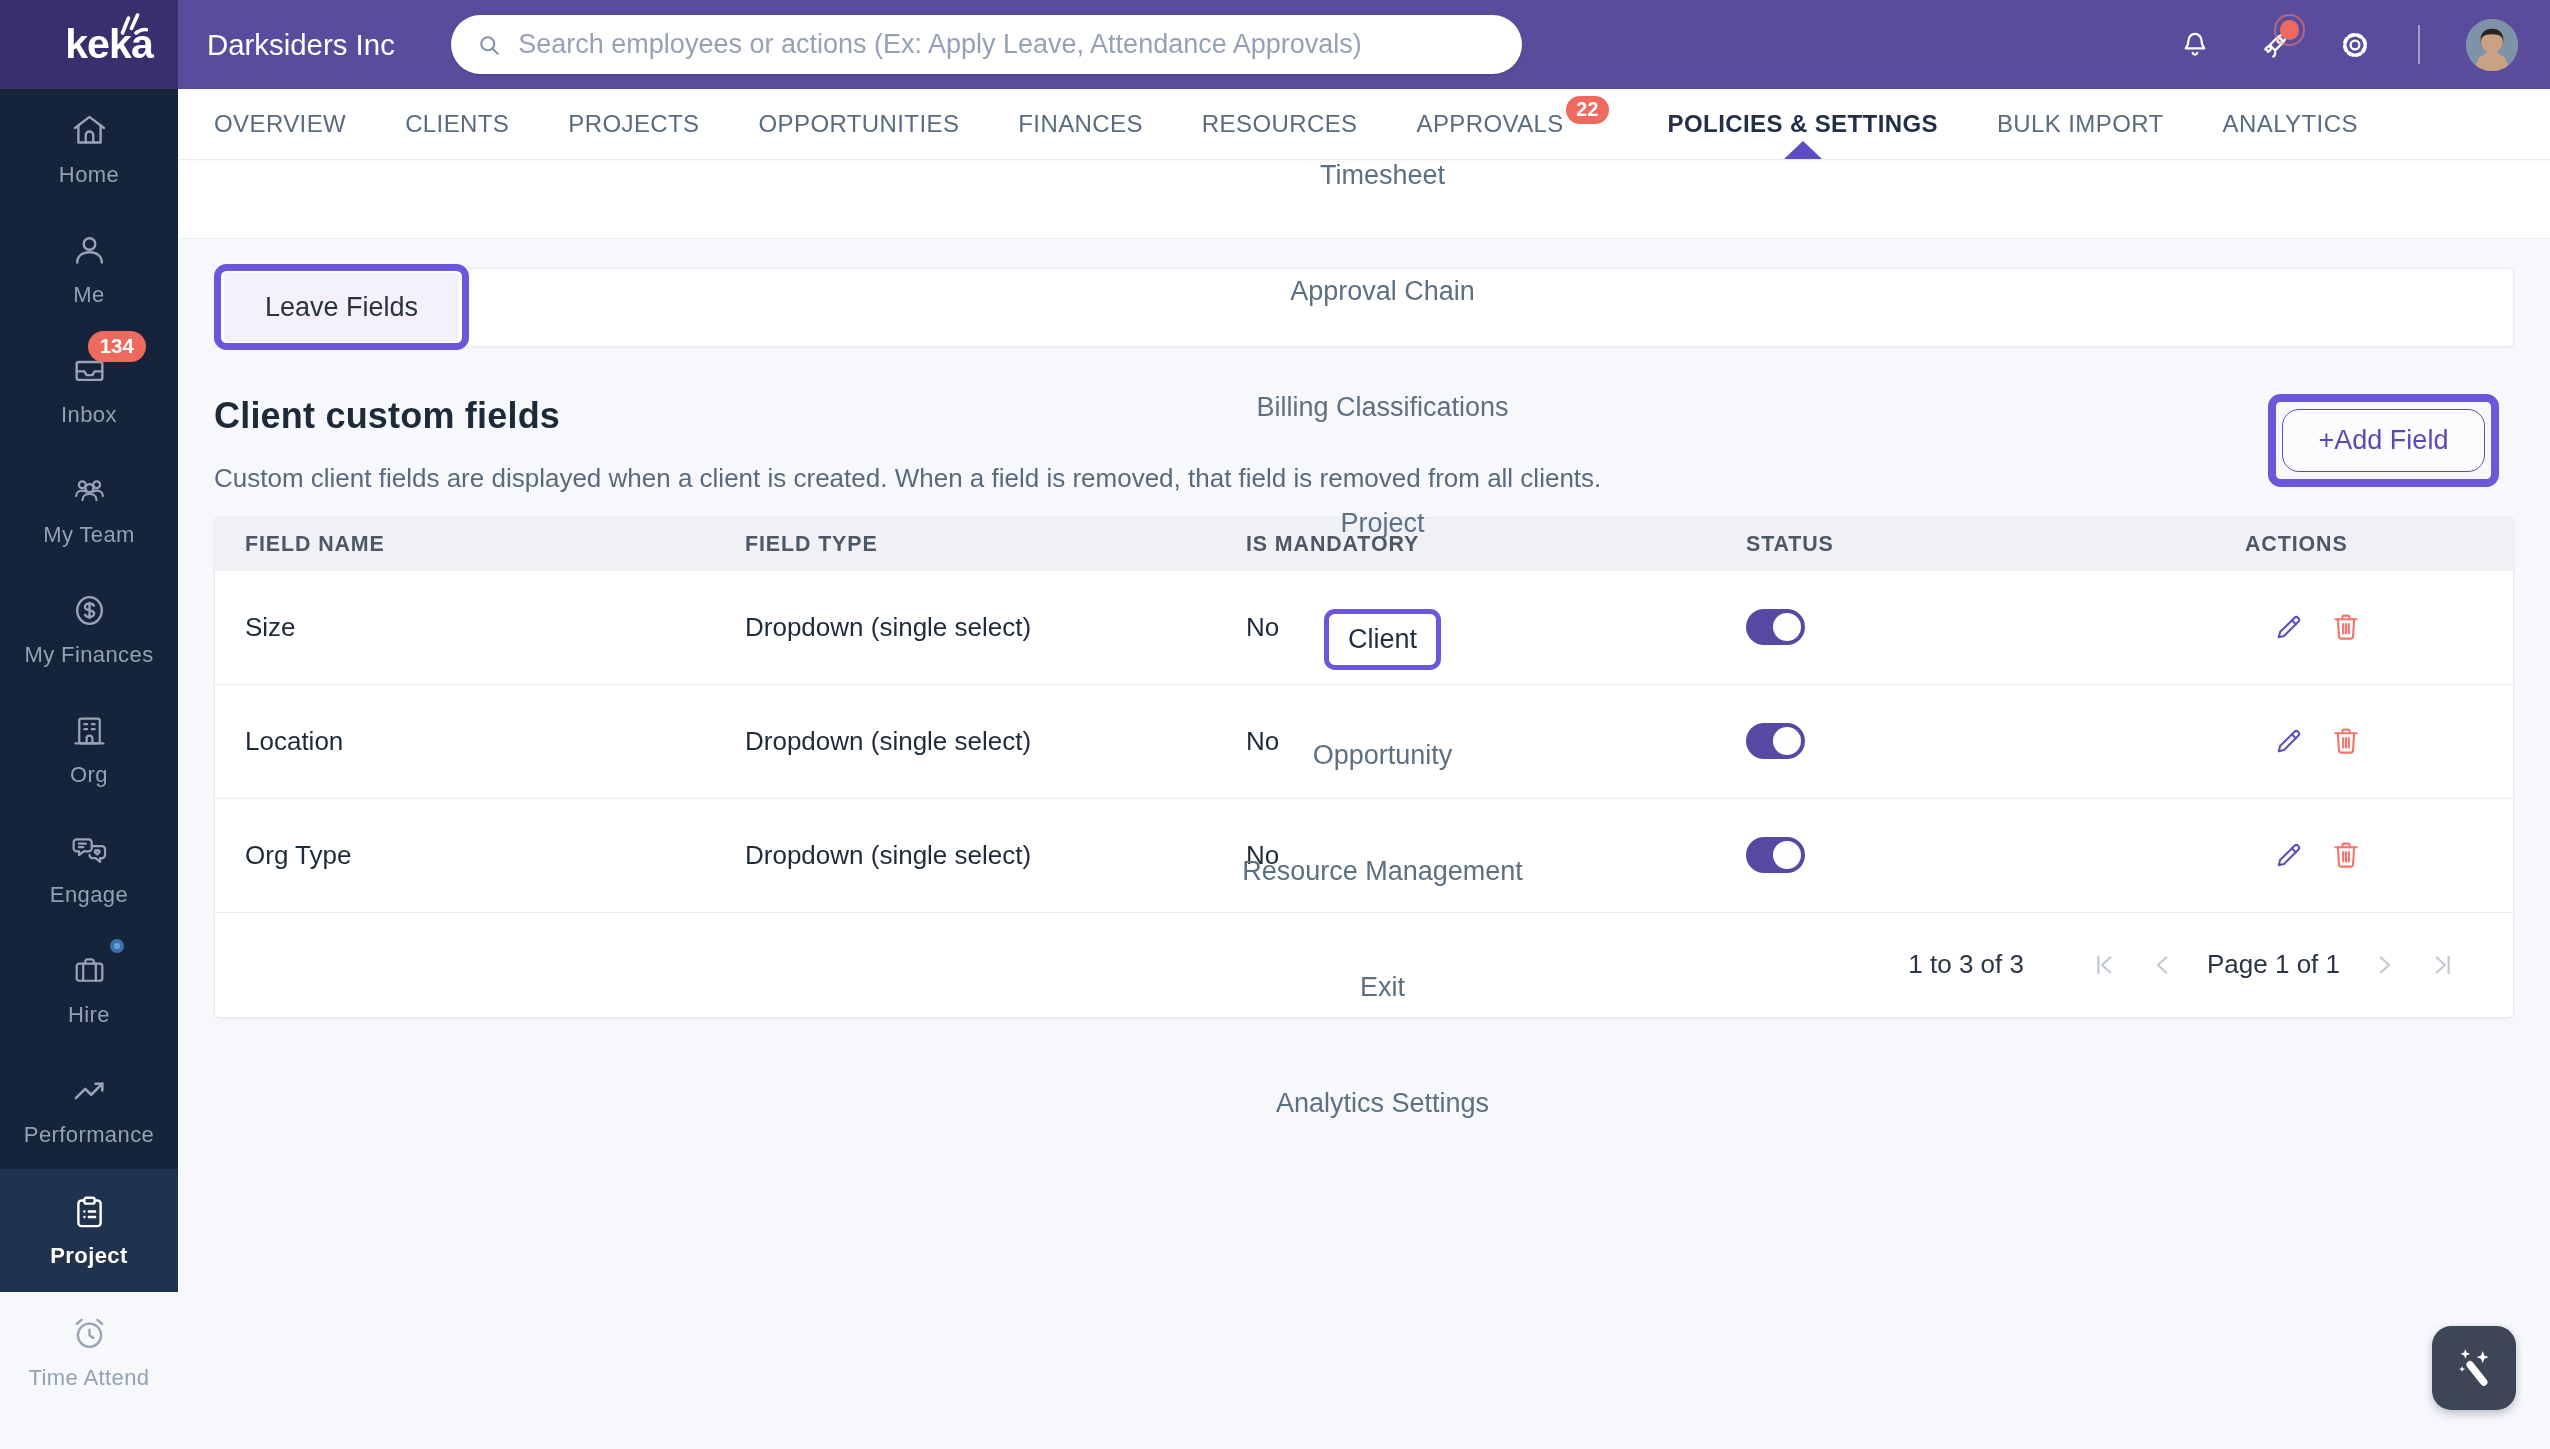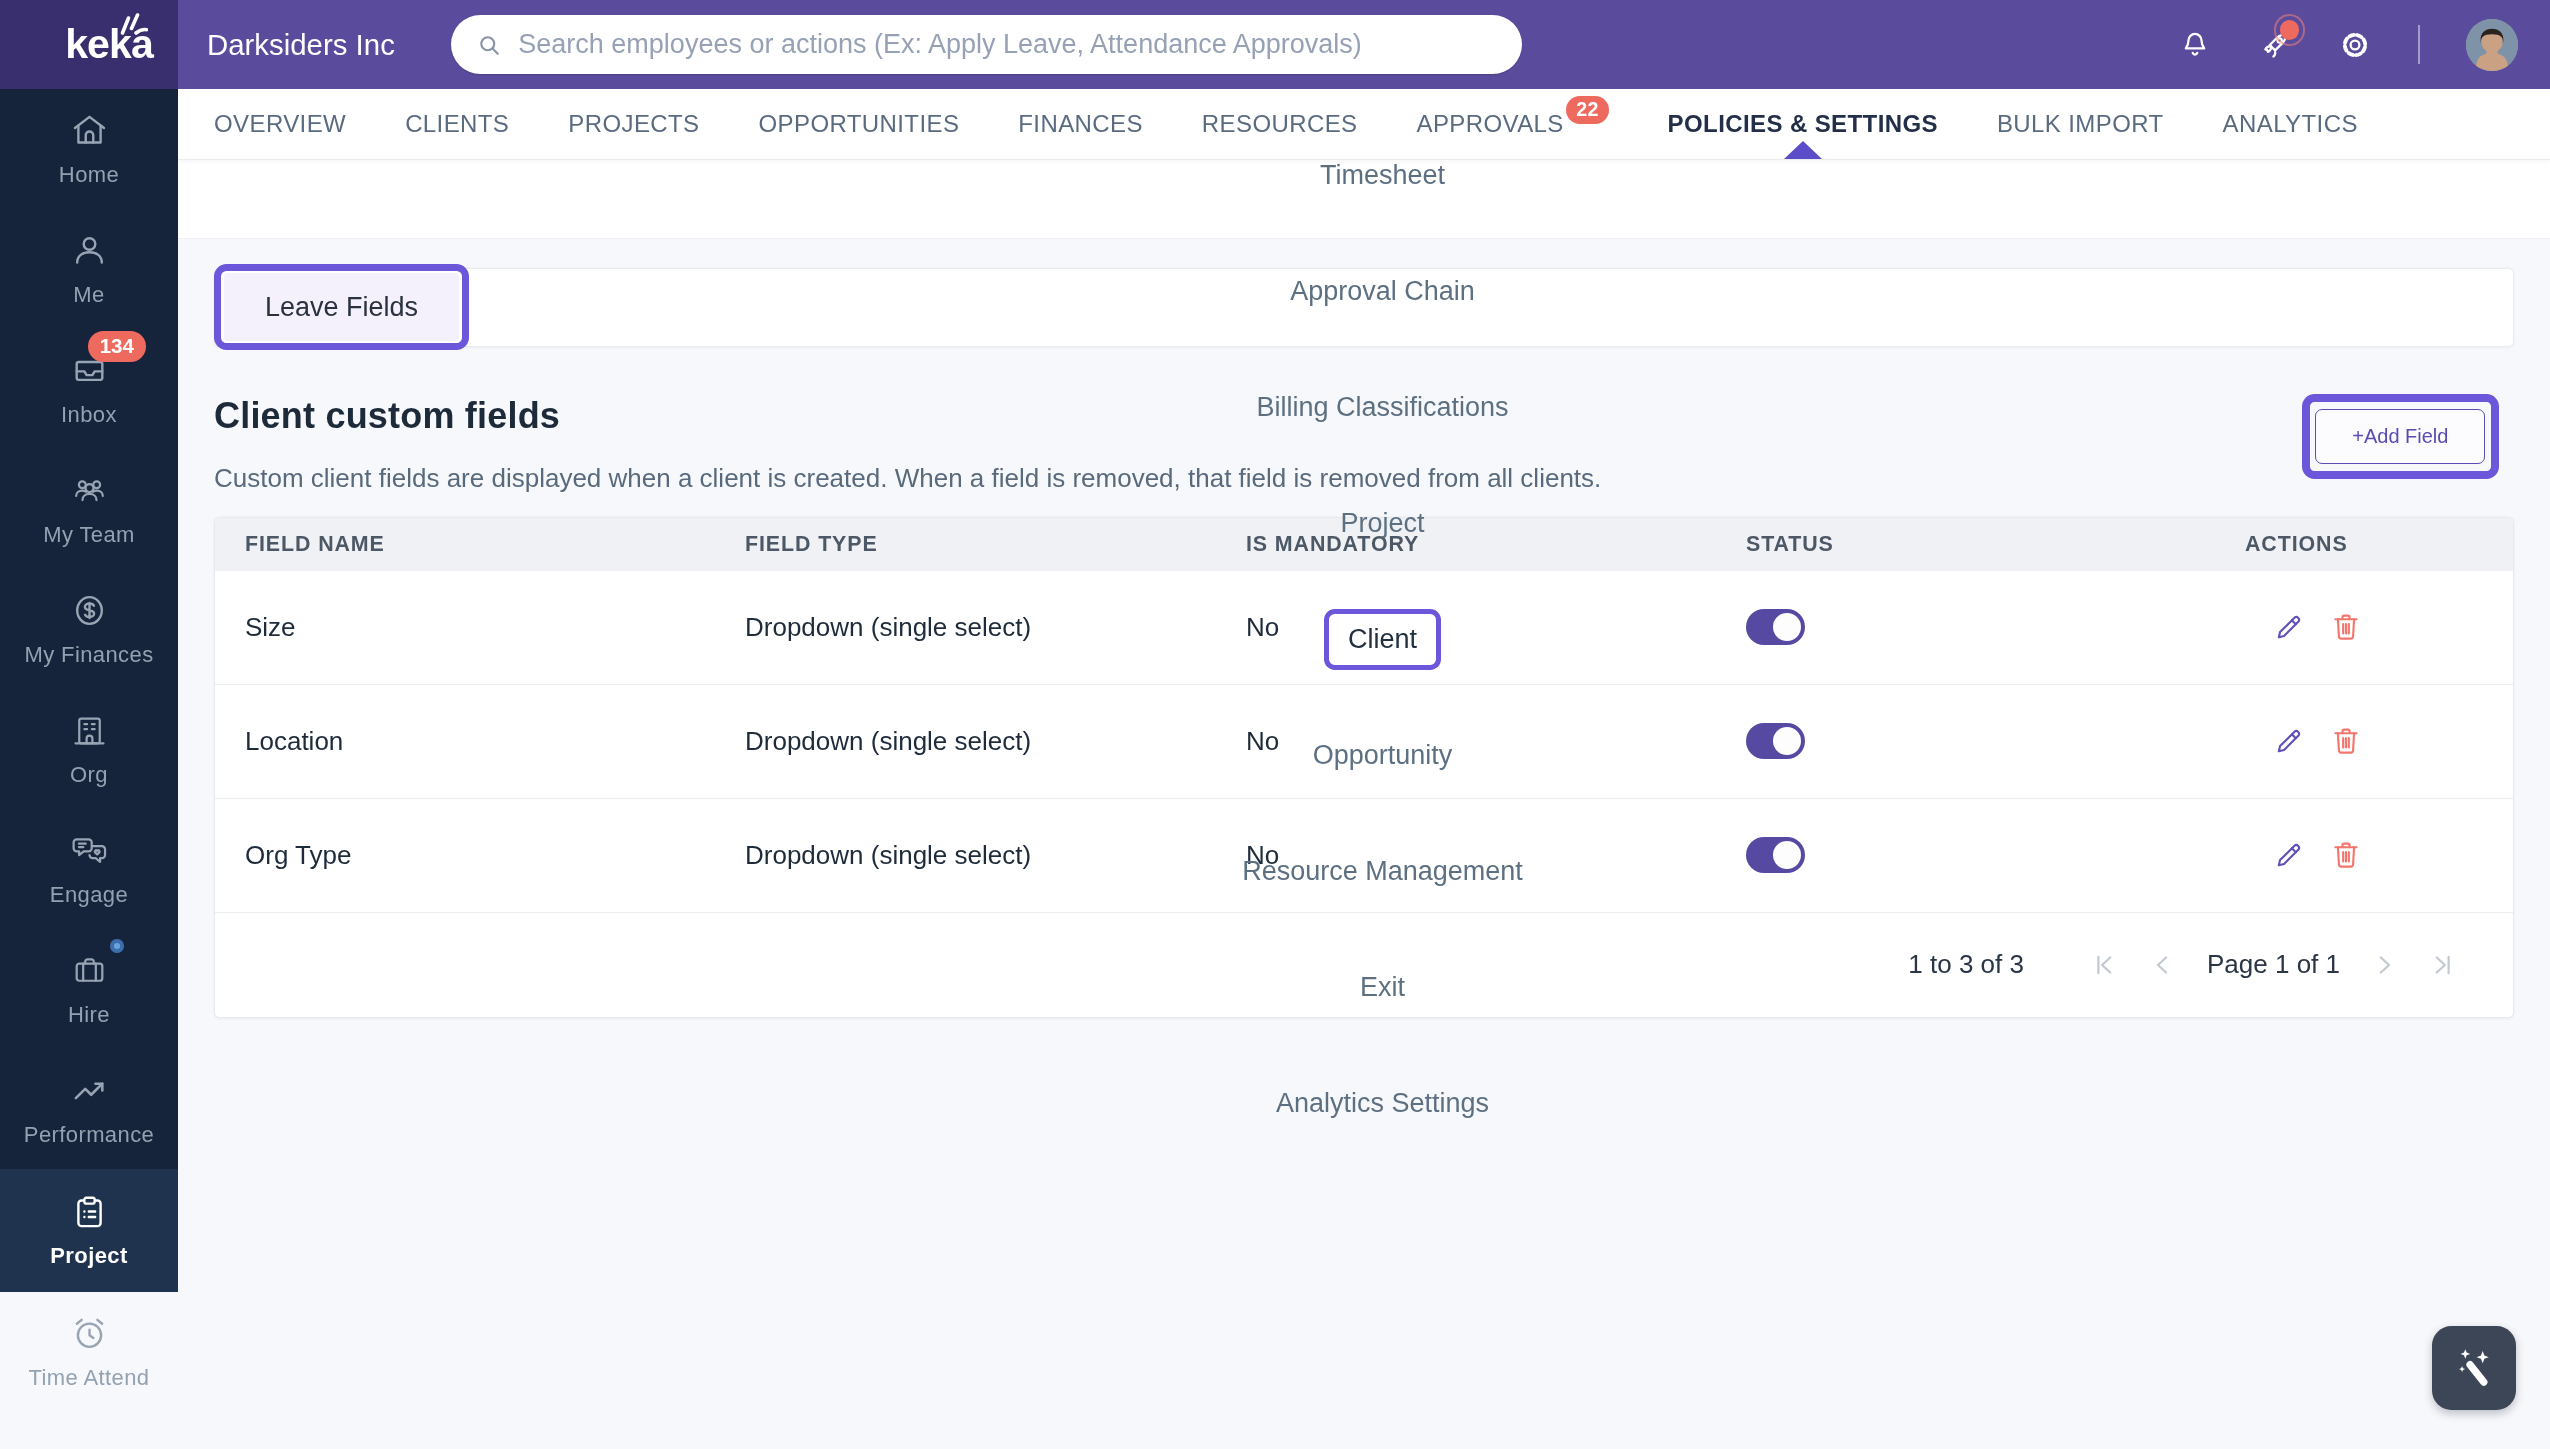--- a/index.html
+++ b/index.html
@@ -72,21 +72,21 @@
     box-shadow:0 0.9px 2.7px rgba(30,40,60,.05); }
   .cf-tab { position:absolute; left:9px; top:4.5px; bottom:4.5px; padding:0 41px; display:flex; align-items:center;
     background:#f4f1fc; border-radius:3.6px; font-size:27px; color:#29323e; cursor:pointer; }
   .cf-tab::before { content:""; position:absolute; inset:-9px -9.8px; border:7.1px solid #6c56d9;
     border-radius:12.5px; pointer-events:none; }
 
   .page-head { margin-top:48px; display:flex; justify-content:space-between; align-items:flex-start; }
   .page-title { font-size:36px; font-weight:700; color:#1c2a3a; letter-spacing:0.2px; }
   .page-desc { margin-top:26px; font-size:26px; color:#5a6a7d; }
   .add-field-btn { position:relative; margin:14.3px 28.6px 0 0; background:#fcfcff; border:1.8px solid #5b4db4;
-    color:#584cb2; font-size:20px; padding:15px 36px; border-radius:7px; cursor:pointer;
+    color:#584cb2; font-size:27px; padding:15px 36px; border-radius:17px; cursor:pointer;
     font-family:"Liberation Sans", sans-serif; }
   .add-field-btn::before { content:""; position:absolute; inset:-16px -14.3px; border:8px solid #6c56d9;
     border-radius:12.5px; pointer-events:none; }
 
   
   .table-card { margin-top:23px; background:#fff; border:0.9px solid #e7e9ee; border-radius:5.4px;
     box-shadow:0 0.9px 2.7px rgba(30,40,60,.06); overflow:hidden; }
   .tgrid { display:grid; grid-template-columns:530px 501px 500px 499px 1fr; align-items:center; }
   .thead { height:53px; background:#f0f1f4; }
   .th { font-size:21.4px; font-weight:600; color:#4d5866; letter-spacing:0.9px; }

